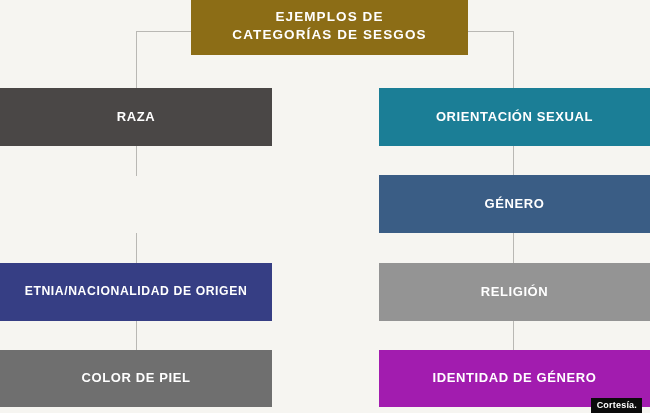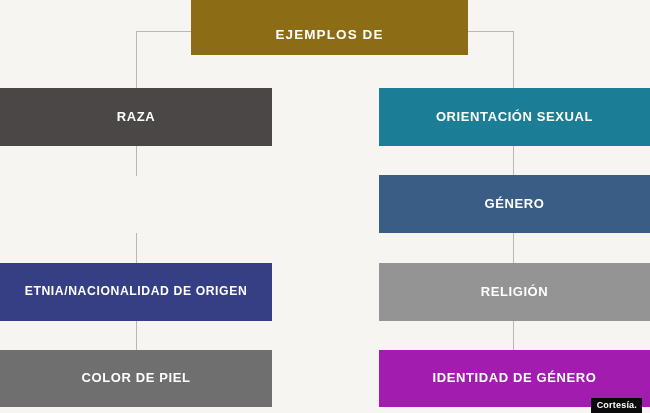--- a/index.html
+++ b/index.html
@@ -115,20 +115,21 @@
   <div class="conn v" style="left:136px; top:233px; height:31px;"></div>
   <div class="conn v" style="left:136px; top:321px; height:30px;"></div>
 
   <div class="conn v" style="left:513px; top:146px; height:30px;"></div>
   <div class="conn v" style="left:513px; top:233px; height:31px;"></div>
   <div class="conn v" style="left:513px; top:321px; height:30px;"></div>
 
   <div class="node root">
     <div>
       <span class="label">EJEMPLOS DE</span>
+      <span class="label">CATEGORÍAS DE SESGOS</span>
     </div>
   </div>
 
   <div class="node left row1 c-darkgray fs-13">
     <span>RAZA</span>
   </div>
 
 
   <div class="node left row3 c-navyblue fs-12">
     <div>

